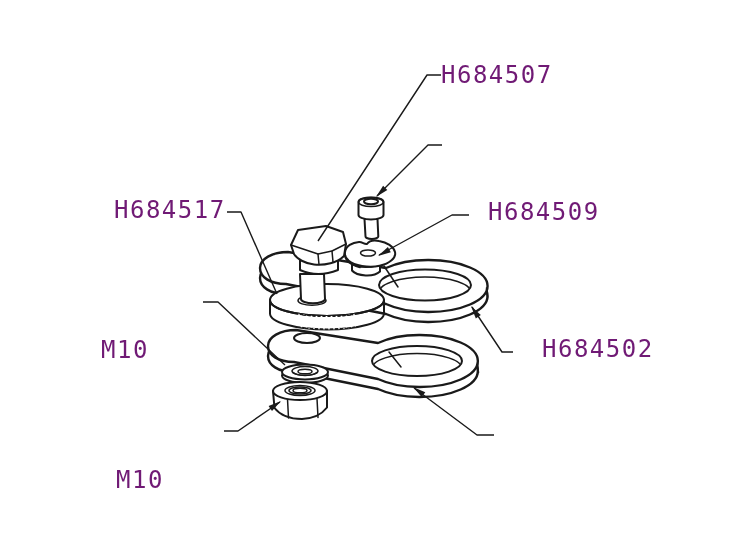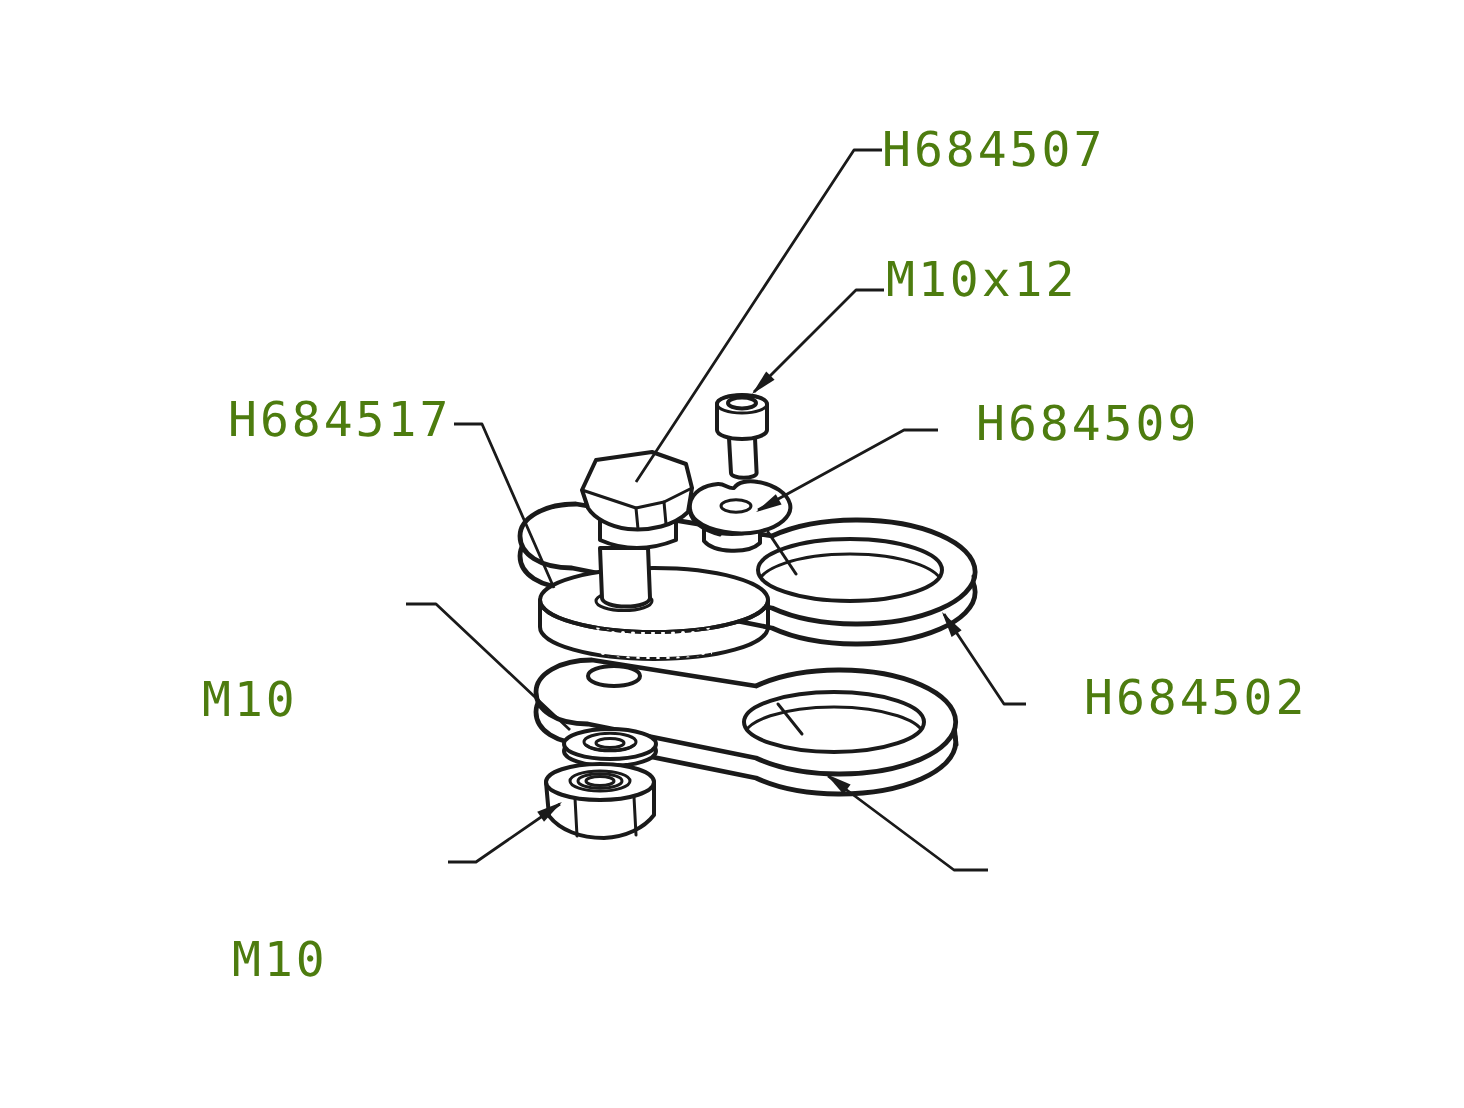--- a/index.html
+++ b/index.html
@@ -7,21 +7,21 @@
          font-family:"DejaVu Sans Mono", monospace;}
   svg{position:absolute;left:0;top:0;}
   svg path, svg ellipse, svg line, svg polyline{
     fill:none;stroke:#1a1a1a;stroke-width:2;stroke-linecap:round;stroke-linejoin:round;}
   .sil{fill:#ffffff;stroke-width:2.4;}
   .fw{fill:#ffffff;}
   .thin{stroke-width:1.5;}
   .leader{stroke-width:1.4;stroke-linecap:butt;}
   .arrow{fill:#1a1a1a;stroke:none;}
   .callout{position:absolute;font-size:24px;line-height:25px;letter-spacing:1.5px;
-           color:#4d7c0f;white-space:pre;}
+           color:#701a75;white-space:pre;}
 </style>
 </head>
 <body>
 
 <div class="stage">
 
 <svg width="732" height="554" viewBox="0 0 732 554">
   <defs>
     <clipPath id="upHole">
           <ellipse cx="425" cy="285" rx="46" ry="15.5"></ellipse>
@@ -123,21 +123,20 @@
     <polyline class="leader" points="513,352 502,352 472,307"></polyline>
     <polygon class="arrow" points="471,306 480.8,315.1 475.8,318.5"></polygon>
     <polyline class="leader" points="494,435 477,435 414,388"></polyline>
     <polygon class="arrow" points="413,387 425.3,392.3 421.7,397.1"></polygon>
     <polyline class="leader" points="224,431 238,431 280,402"></polyline>
     <polygon class="arrow" points="281,401 272,410.9 268.6,405.9"></polygon>
   </g>
 </svg>
 
 <div class="callout" style="left:441px;top:63px">H684507</div>
-<div class="callout" style="left:443px;top:128px">M10x12</div>
 <div class="callout" style="left:114px;top:198px">H684517</div>
 <div class="callout" style="left:488px;top:200px">H684509</div>
 <div class="callout" style="left:101px;top:288px">
   <div>M10</div>
 </div>
 <div class="callout" style="left:542px;top:337px">H684502</div>
 <div class="callout" style="left:116px;top:418px">
   <div>M10</div>
 </div>
 

